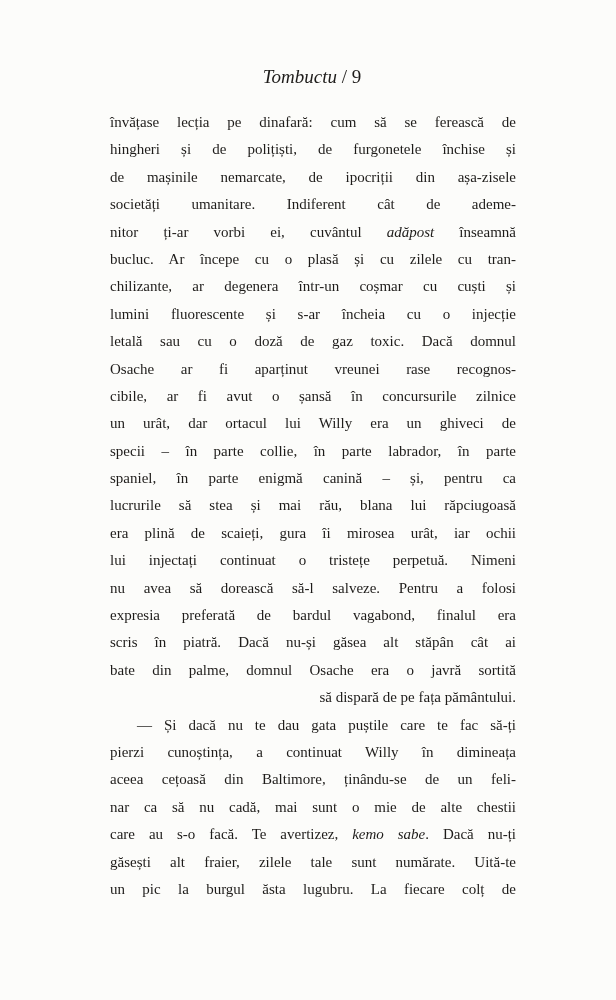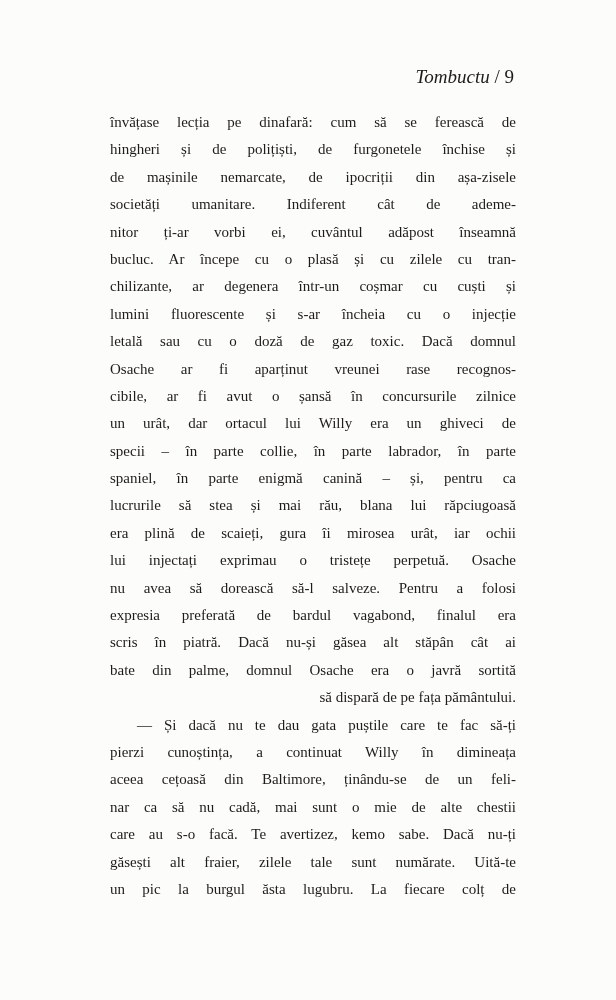--- a/index.html
+++ b/index.html
@@ -17,21 +17,21 @@
     font-family: "Liberation Serif", "DejaVu Serif", serif;
     overflow: hidden;
   }
   .content {
     position: absolute;
     left: 110px;
     top: 66px;
     width: 406px;
   }
   .running-head {
-    text-align: right;
+    text-align: center;
     font-size: 19px;
     line-height: 22px;
     padding-right: 2px;
   }
   .running-head .title {
     font-style: italic;
   }
   .running-head .sep,
   .running-head .pagenum {
     font-style: normal;
@@ -47,20 +47,21 @@
     text-align: right;
   }
   .line.j {
     text-align: justify;
     text-align-last: justify;
   }
   .line.indent {
     text-indent: 27px;
   }
   .it {
+    font-style: italic;
   }
 </style>
 </head>
 <body>
 
 <div class="page">
   <div class="content">
     <div class="running-head">
       <span class="title">Tombuctu</span><span class="sep"> / </span><span class="pagenum">9</span>
     </div>
@@ -74,21 +75,21 @@
         <div class="line j"><span>chilizante, ar degenera într-un coșmar cu cuști și</span></div>
         <div class="line j"><span>lumini fluorescente și s-ar încheia cu o injecție</span></div>
         <div class="line j"><span>letală sau cu o doză de gaz toxic. Dacă domnul</span></div>
         <div class="line j"><span>Osache ar fi aparținut vreunei rase recognos-</span></div>
         <div class="line j"><span>cibile, ar fi avut o șansă în concursurile zilnice</span></div>
         <div class="line j"><span>un urât, dar ortacul lui Willy era un ghiveci de</span></div>
         <div class="line j"><span>specii – în parte collie, în parte labrador, în parte</span></div>
         <div class="line j"><span>spaniel, în parte enigmă canină – și, pentru ca</span></div>
         <div class="line j"><span>lucrurile să stea și mai rău, blana lui răpciugoasă</span></div>
         <div class="line j"><span>era plină de scaieți, gura îi mirosea urât, iar ochii</span></div>
-        <div class="line j"><span>lui injectați exprimau o tristețe perpetuă. Osache</span></div>
+        <div class="line j"><span>lui injectați continuat o tristețe perpetuă. Nimeni</span></div>
         <div class="line j"><span>nu avea să dorească să-l salveze. Pentru a folosi</span></div>
         <div class="line j"><span>expresia preferată de bardul vagabond, finalul era</span></div>
         <div class="line j"><span>scris în piatră. Dacă nu-și găsea alt stăpân cât ai</span></div>
         <div class="line j"><span>bate din palme, domnul Osache era o javră sortită</span></div>
         <div class="line"><span>să dispară de pe fața pământului.</span></div>
         <div class="line j indent"><span>— Și dacă nu te dau gata puștile care te fac să-ți</span></div>
         <div class="line j"><span>pierzi cunoștința, a continuat Willy în dimineața</span></div>
         <div class="line j"><span>aceea cețoasă din Baltimore, ținându-se de un feli-</span></div>
         <div class="line j"><span>nar ca să nu cadă, mai sunt o mie de alte chestii</span></div>
         <div class="line j"><span>care au s-o facă. Te avertizez, </span><span class="it">kemo sabe</span><span>. Dacă nu-ți</span></div>

